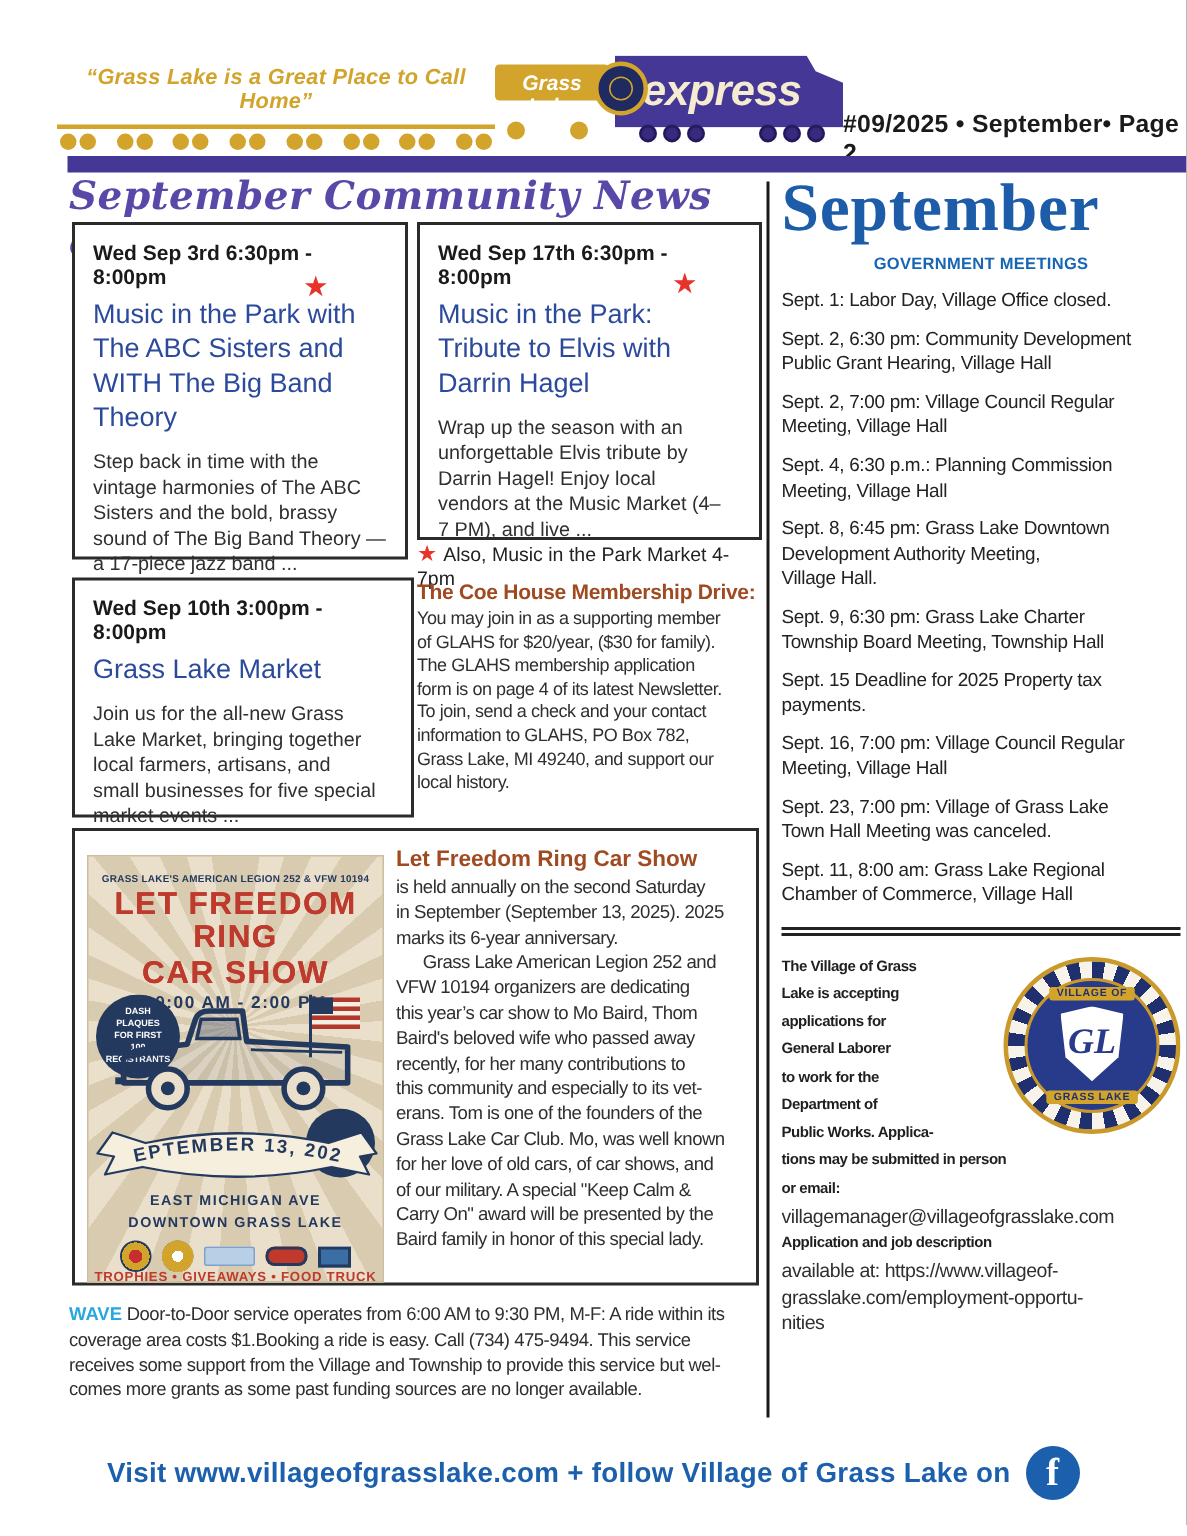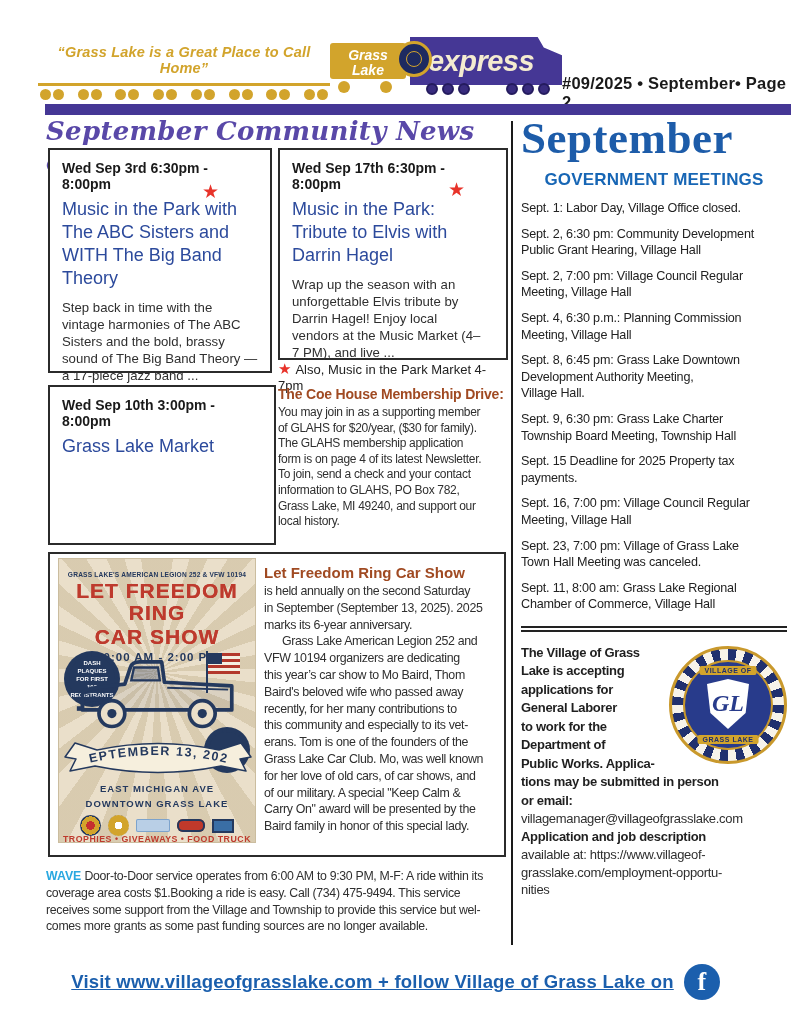--- a/index.html
+++ b/index.html
@@ -10,21 +10,21 @@
 
   
   .tagline-block { position:absolute; left:38px; top:44px; width:292px; }
   .tagline { color:#D2A42C; font-weight:bold; font-style:italic; font-size:14.5px; text-align:center; letter-spacing:.2px; }
   .gold-line { height:3px; background:#D2A42C; margin-top:7px; }
   .wheels { display:flex; justify-content:space-between; margin-top:3px; padding:0 2px; }
   .wheelpair { display:flex; gap:2px; }
   .wheelpair i { width:11px; height:11px; border-radius:50%; background:#D2A42C; }
 
   .logo { position:absolute; left:330px; top:33px; width:232px; height:64px; }
-  .boxcar { position:absolute; left:0; top:10px; width:76px; height:36px; background:#D2A42C; border-radius:3px;
+  .boxcar { position:absolute; left:0; top:10px; width:76px; height:24px; background:#D2A42C; border-radius:3px;
             color:#fff; font-weight:bold; font-style:italic; font-size:14px; line-height:15px; text-align:center; padding-top:5px; }
   .boxcar-wheels i, .loco-wheels i { position:absolute; width:12px; height:12px; border-radius:50%; }
   .boxcar-wheels i { background:#D2A42C; top:48px; }
   .loco { position:absolute; left:80px; top:4px; width:152px; height:48px; background:#453795;
           clip-path:polygon(0 0, 84% 0, 88% 22%, 100% 38%, 100% 100%, 0 100%);
           display:flex; align-items:center; justify-content:center; }
   .loco .express { color:#F4EBD0; font-weight:bold; font-style:italic; font-size:29px; letter-spacing:-.5px; padding-right:10px; }
   .loco-wheels i { background:#382B7E; border:2px solid #241b5e; top:50px; }
   .logo-seal { position:absolute; left:66px; top:8px; width:36px; height:36px; border-radius:50%;
                background:#1e2a60; border:3px solid #D2A42C; z-index:3; }
@@ -52,21 +52,21 @@
   .coe { position:absolute; left:278px; top:386px; width:232px; }
   .coe-heading { font-size:14px; font-weight:bold; color:#A04A22; margin-bottom:3px; letter-spacing:-.2px; }
   .coe-body { font-size:12px; line-height:15.6px; color:#2f2f2f; letter-spacing:-.3px; }
 
   .carshow-box { position:absolute; left:48px; top:552px; width:458px; height:305px; border:2px solid #2b2b2b; }
   .car-text { position:absolute; left:214px; top:10px; width:236px; }
   .car-heading { font-size:15px; font-weight:bold; color:#A04A22; margin-bottom:2px; }
   .car-body { font-size:12.4px; line-height:16.8px; color:#2f2f2f; letter-spacing:-.35px; }
 
   
-  .poster { position:absolute; left:8px; top:4px; width:198px; height:285px; overflow:hidden;
+  .poster { position:absolute; left:8px; top:16px; width:198px; height:285px; overflow:hidden;
             background:#EADFCA; border:1px solid #cbbd9f;
             background-image:repeating-conic-gradient(from 0deg at 50% 40%, rgba(205,190,158,.6) 0deg 8deg, rgba(0,0,0,0) 8deg 16deg); }
   .poster-top { margin-top:12px; text-align:center; font-size:6.6px; font-weight:bold; color:#24395E; letter-spacing:.2px; }
   .poster-title { text-align:center; font-size:21px; line-height:22px; font-weight:bold; color:#BE3A2D; letter-spacing:1px; margin-top:2px;
                   font-family:"Liberation Sans", sans-serif; text-shadow:0 0 .4px #BE3A2D; }
   .poster-time { text-align:center; font-size:11.5px; font-weight:bold; color:#24395E; margin-top:3px; letter-spacing:1px; }
   .gear { position:absolute; border-radius:50%; background:#24395E; border:5px dashed #24395E;
           display:flex; align-items:center; justify-content:center; text-align:center;
           color:#fff; font-weight:bold; }
   .gear-left { left:5px; top:92px; width:56px; height:56px; font-size:6px; line-height:8px; }
@@ -82,43 +82,43 @@
   .sp-vfw { width:21px; height:21px; border-radius:50%; background:radial-gradient(circle at 50% 50%, #fff 0 25%, #D2A42C 25% 70%, #8a6d1f 70% 100%); }
   .sp-blue { width:34px; height:13px; border-radius:2px; background:#b9cfe6; box-shadow:inset 0 0 0 1px #7da3cc; }
   .sp-red { width:28px; height:13px; border-radius:6px; background:#c0392b; box-shadow:inset 0 0 0 2px #24395E; }
   .sp-photo { width:22px; height:14px; background:#3a6ea5; box-shadow:inset 0 0 0 2px #24395E; }
   .poster-foot { position:absolute; left:0; top:275px; width:100%; text-align:center; font-size:8.8px; font-weight:bold; color:#BE3A2D; letter-spacing:.5px; }
 
   
   .wave { position:absolute; left:46px; top:868px; width:466px; font-size:12.3px; line-height:16.8px; color:#2f2f2f; letter-spacing:-.3px; }
   .wave-brand { color:#29A8E0; font-weight:bold; letter-spacing:0; }
   .footer { position:absolute; left:0; top:964px; width:100%; display:flex; justify-content:center; align-items:center; gap:10px; }
-  .footer-text { font-size:18.5px; font-weight:bold; color:#1B5FAD; letter-spacing:.2px;text-decoration:underline; }
+  .footer-text { font-size:18.5px; font-weight:bold; color:#1B5FAD; letter-spacing:.2px; }
   .fb-icon { width:36px; height:36px; border-radius:50%; background:#1B5FAD; color:#fff; display:flex; align-items:center; justify-content:center;
              font-family:"Liberation Serif", serif; font-weight:bold; font-size:26px; line-height:1; }
 
   
   .sidebar { position:absolute; left:521px; top:116px; width:266px; }
   .month { font-family:"Liberation Serif", serif; font-weight:bold; font-size:45px; color:#1D5CA9; letter-spacing:.5px; line-height:1; }
-  .gov-heading { text-align:center; font-size:17px; font-weight:bold; color:#1766B5; margin:9px 0 10px; letter-spacing:.2px; }
+  .gov-heading { text-align:center; font-size:11px; font-weight:bold; color:#1766B5; margin:9px 0 10px; letter-spacing:.2px; }
   .meeting-item { font-size:12.6px; line-height:16.6px; color:#222; margin-bottom:9px; letter-spacing:-.2px; }
   .community-heading { text-align:center; font-size:14.5px; font-weight:bold; color:#E8332A; margin:10px 0 10px; letter-spacing:.2px; }
   .double-line { margin-top:13px; height:6px; border-top:2px solid #222; border-bottom:2px solid #222; }
   .job-notice { margin-top:12px; overflow:hidden; }
   .seal { float:right; width:118px; height:118px; border-radius:50%; margin:2px 0 6px 8px; position:relative;
           background:repeating-conic-gradient(#20306e 0 9deg, #f7f3ea 9deg 18deg); border:3px solid #c9992c; }
   .seal-inner { position:absolute; inset:11px; border-radius:50%; background:#283b8b; border:2px solid #c9992c; }
   .seal-banner { position:absolute; left:50%; transform:translateX(-50%); background:#D2A42C; color:#20306e;
                  font-size:7px; font-weight:bold; padding:1px 5px; border-radius:2px; letter-spacing:.5px; white-space:nowrap; z-index:2; }
   .seal-banner.top { top:17px; } .seal-banner.bottom { bottom:17px; }
   .seal-shield { position:absolute; left:50%; top:50%; transform:translate(-50%,-52%); width:42px; height:50px; background:#fff;
                  clip-path:polygon(50% 0,100% 10%,92% 68%,50% 100%,8% 68%,0 10%);
                  display:flex; align-items:center; justify-content:center; z-index:2;
                  color:#283b8b; font-family:"Liberation Serif", serif; font-weight:bold; font-style:italic; font-size:24px; }
-  .job-bold { font-size:13px; font-weight:bold; line-height:18.5px; color:#1f1f1f; letter-spacing:-.3px; }
+  .job-bold { font-size:10px; font-weight:bold; line-height:18.5px; color:#1f1f1f; letter-spacing:-.3px; }
   .job-reg { font-size:13px; line-height:17.5px; color:#2f2f2f; letter-spacing:-.3px; }
 </style>
 </head>
 <body>
 
 <div class="page">
 
   <div class="tagline-block">
     <div class="tagline">“Grass Lake is a Great Place to Call Home”</div>
     <div class="gold-line"></div>
@@ -208,20 +208,25 @@
 7 PM), and live ...</div>
   </section>
 
   <div class="also-line">
     <span class="inline-star">★</span><span>Also, Music in the Park Market 4-7pm</span>
   </div>
 
   <section class="event-box" style="left:48px; top:385px; width:228px; height:160px;">
     <div class="event-datetime">Wed Sep 10th 3:00pm - 8:00pm</div>
     <div class="event-title pre">Grass Lake Market</div>
+    <div class="event-body pre">Join us for the all-new Grass
+Lake Market, bringing together
+local farmers, artisans, and
+small businesses for five special
+market events ...</div>
   </section>
 
   <div class="coe">
     <div class="coe-heading">The Coe House Membership Drive:</div>
     <div class="coe-body pre">You may join in as a supporting member
 of GLAHS for $20/year, ($30 for family).
 The GLAHS membership application
 form is on page 4 of its latest Newsletter.
 To join, send a check and your contact
 information to GLAHS, PO Box 782,

